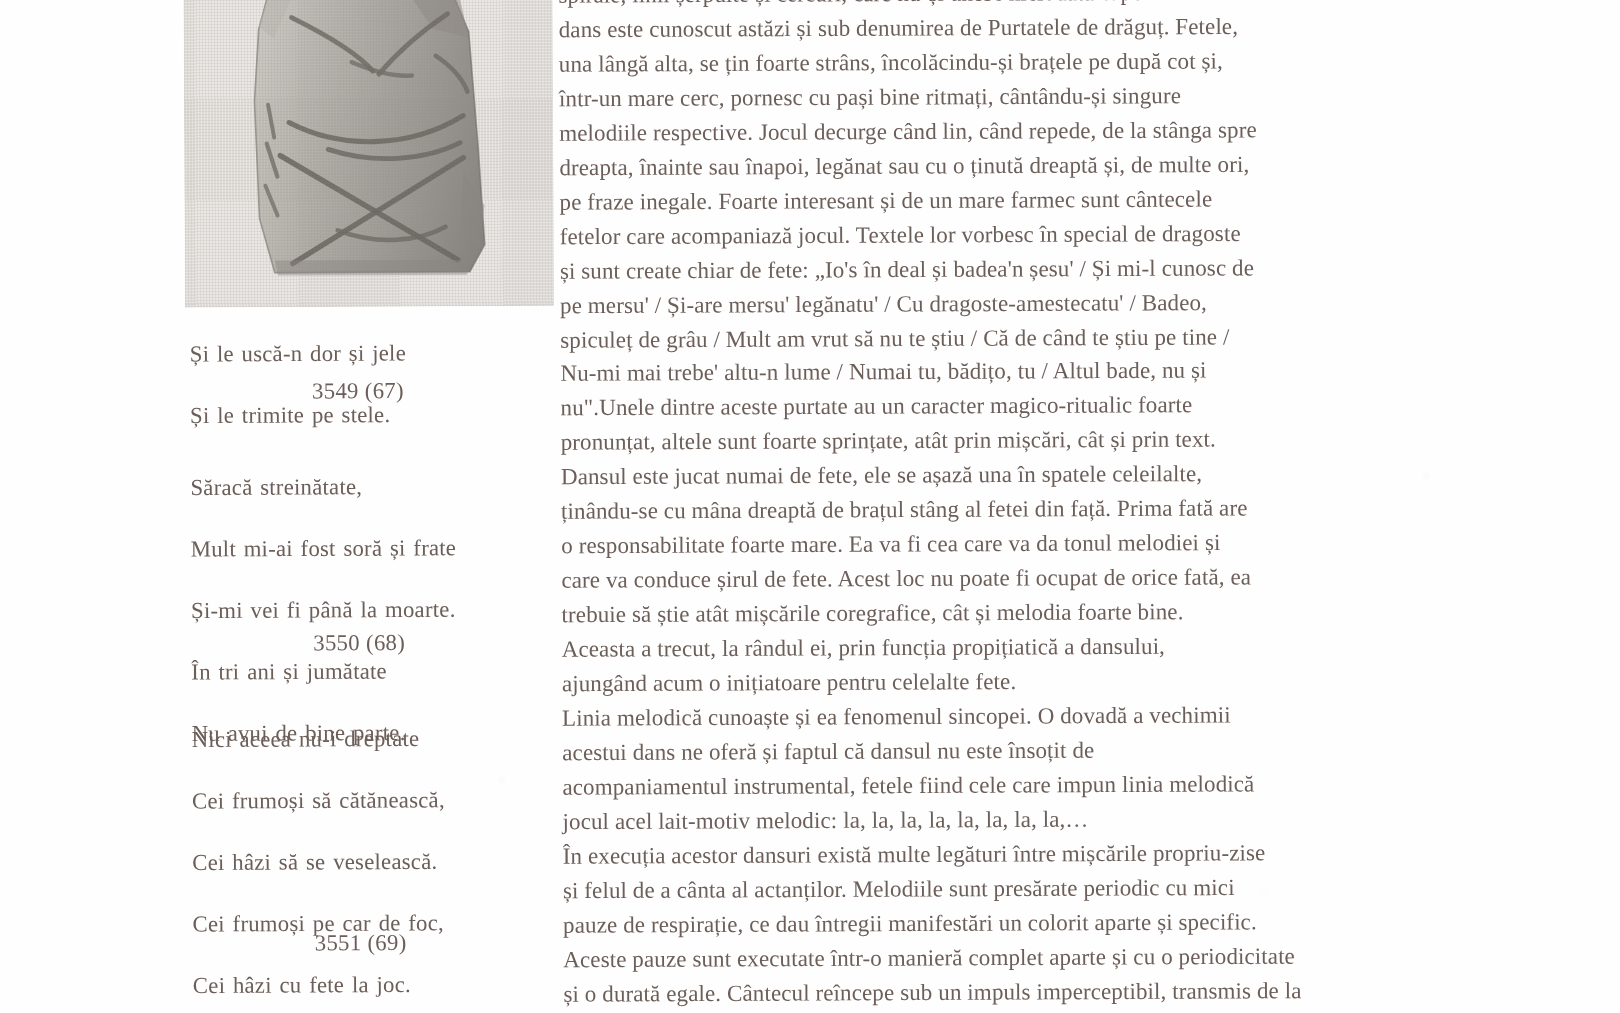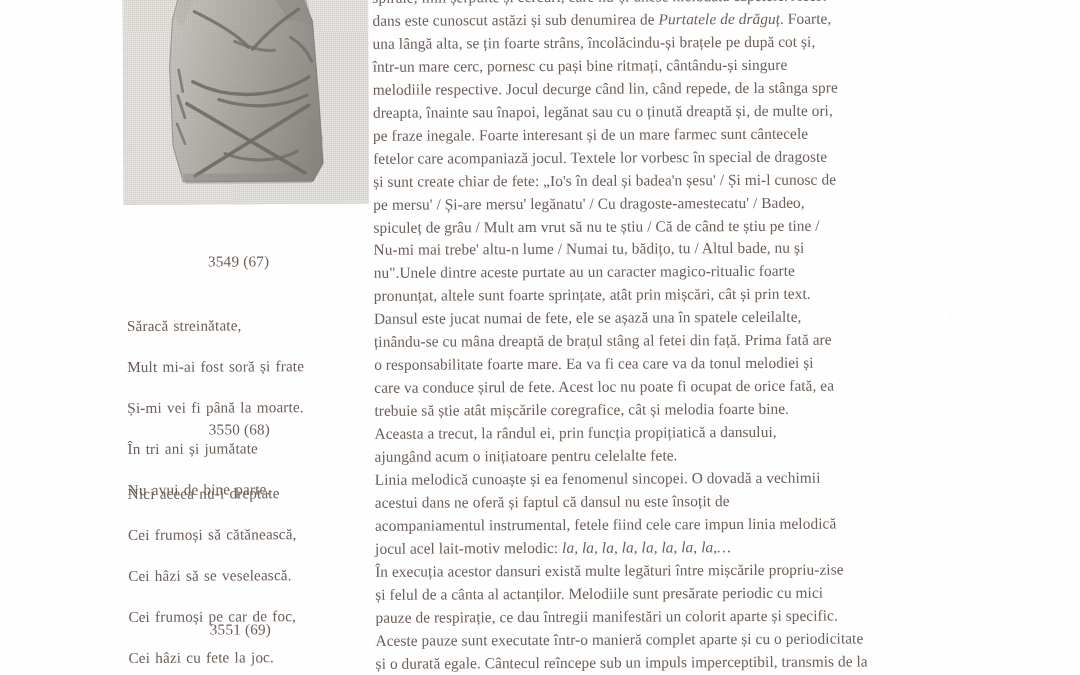--- a/index.html
+++ b/index.html
@@ -120,21 +120,21 @@
     width: 604px;
     font-size: 15.4px;
     line-height: 22.95px;
     letter-spacing: .05px;
     color: #6c5e58;
   }
   .prose-line {
     display: block;
     white-space: nowrap;
   }
-  .it { font-style: italic; }
+  .it { }
 
   
   #skewwrap {
     position: absolute;
     inset: 0;
     transform: rotate(-0.28deg);
     transform-origin: 50% 50%;
   }
 </style>
 </head>
@@ -188,20 +188,24 @@
 
           <path d="M 102,158 C 128,168 156,166 174,156" fill="none" stroke="#6d6963" stroke-width="3" stroke-linecap="round" opacity=".82"></path>
 
           <path d="M 186,120 L 200,142 L 196,172 L 184,156 Z" fill="#8a8680" opacity=".5"></path>
 
           <path d="M 60,178 L 192,178 L 188,188 L 62,188 Z" fill="#8a8680" opacity=".45"></path>
         </svg>
         <div class="photo-grain"></div>
       </div>
 
+      <div class="verse-block" id="verse-0">
+        <span class="verse-line">Și le uscă-n dor și jele</span>
+        <span class="verse-line">Și le trimite pe stele.</span>
+      </div>
       <div class="verse-number" id="num-0">3549 (67)</div>
 
       <div class="verse-block" id="verse-1">
         <span class="verse-line">Săracă streinătate,</span>
         <span class="verse-line">Mult mi-ai fost soră și frate</span>
         <span class="verse-line">Și-mi vei fi până la moarte.</span>
         <span class="verse-line">În tri ani și jumătate</span>
         <span class="verse-line">Nu avui de bine parte.</span>
       </div>
       <div class="verse-number" id="num-1">3550 (68)</div>
@@ -218,21 +222,21 @@
       <div class="verse-number" id="num-2">3551 (69)</div>
 
       <div class="verse-block" id="verse-3">
         
       </div>
     </div>
 
     <div id="right-column">
       <div id="prose">
           <span class="prose-line"><span>spirale, linii șerpuite și cercuri, care nu-și unesc niciodată capetele. Acest</span></span>
-          <span class="prose-line"><span>dans este cunoscut astăzi și sub denumirea de </span><span class="it">Purtatele de drăguț</span><span>. Foarte,</span></span>
+          <span class="prose-line"><span>dans este cunoscut astăzi și sub denumirea de </span><span class="it">Purtatele de drăguț</span><span>. Fetele,</span></span>
           <span class="prose-line"><span>una lângă alta, se țin foarte strâns, încolăcindu-și brațele pe după cot și,</span></span>
           <span class="prose-line"><span>într-un mare cerc, pornesc cu pași bine ritmați, cântându-și singure</span></span>
           <span class="prose-line"><span>melodiile respective. Jocul decurge când lin, când repede, de la stânga spre</span></span>
           <span class="prose-line"><span>dreapta, înainte sau înapoi, legănat sau cu o ținută dreaptă și, de multe ori,</span></span>
           <span class="prose-line"><span>pe fraze inegale. Foarte interesant și de un mare farmec sunt cântecele</span></span>
           <span class="prose-line"><span>fetelor care acompaniază jocul. Textele lor vorbesc în special de dragoste</span></span>
           <span class="prose-line"><span>și sunt create chiar de fete: „Io's în deal și badea'n șesu' / Și mi-l cunosc de</span></span>
           <span class="prose-line"><span>pe mersu' / Și-are mersu' legănatu' / Cu dragoste-amestecatu' / Badeo,</span></span>
           <span class="prose-line"><span>spiculeț de grâu / Mult am vrut să nu te știu / Că de când te știu pe tine /</span></span>
           <span class="prose-line"><span>Nu-mi mai trebe' altu-n lume / Numai tu, bădițo, tu / Altul bade, nu și</span></span>

